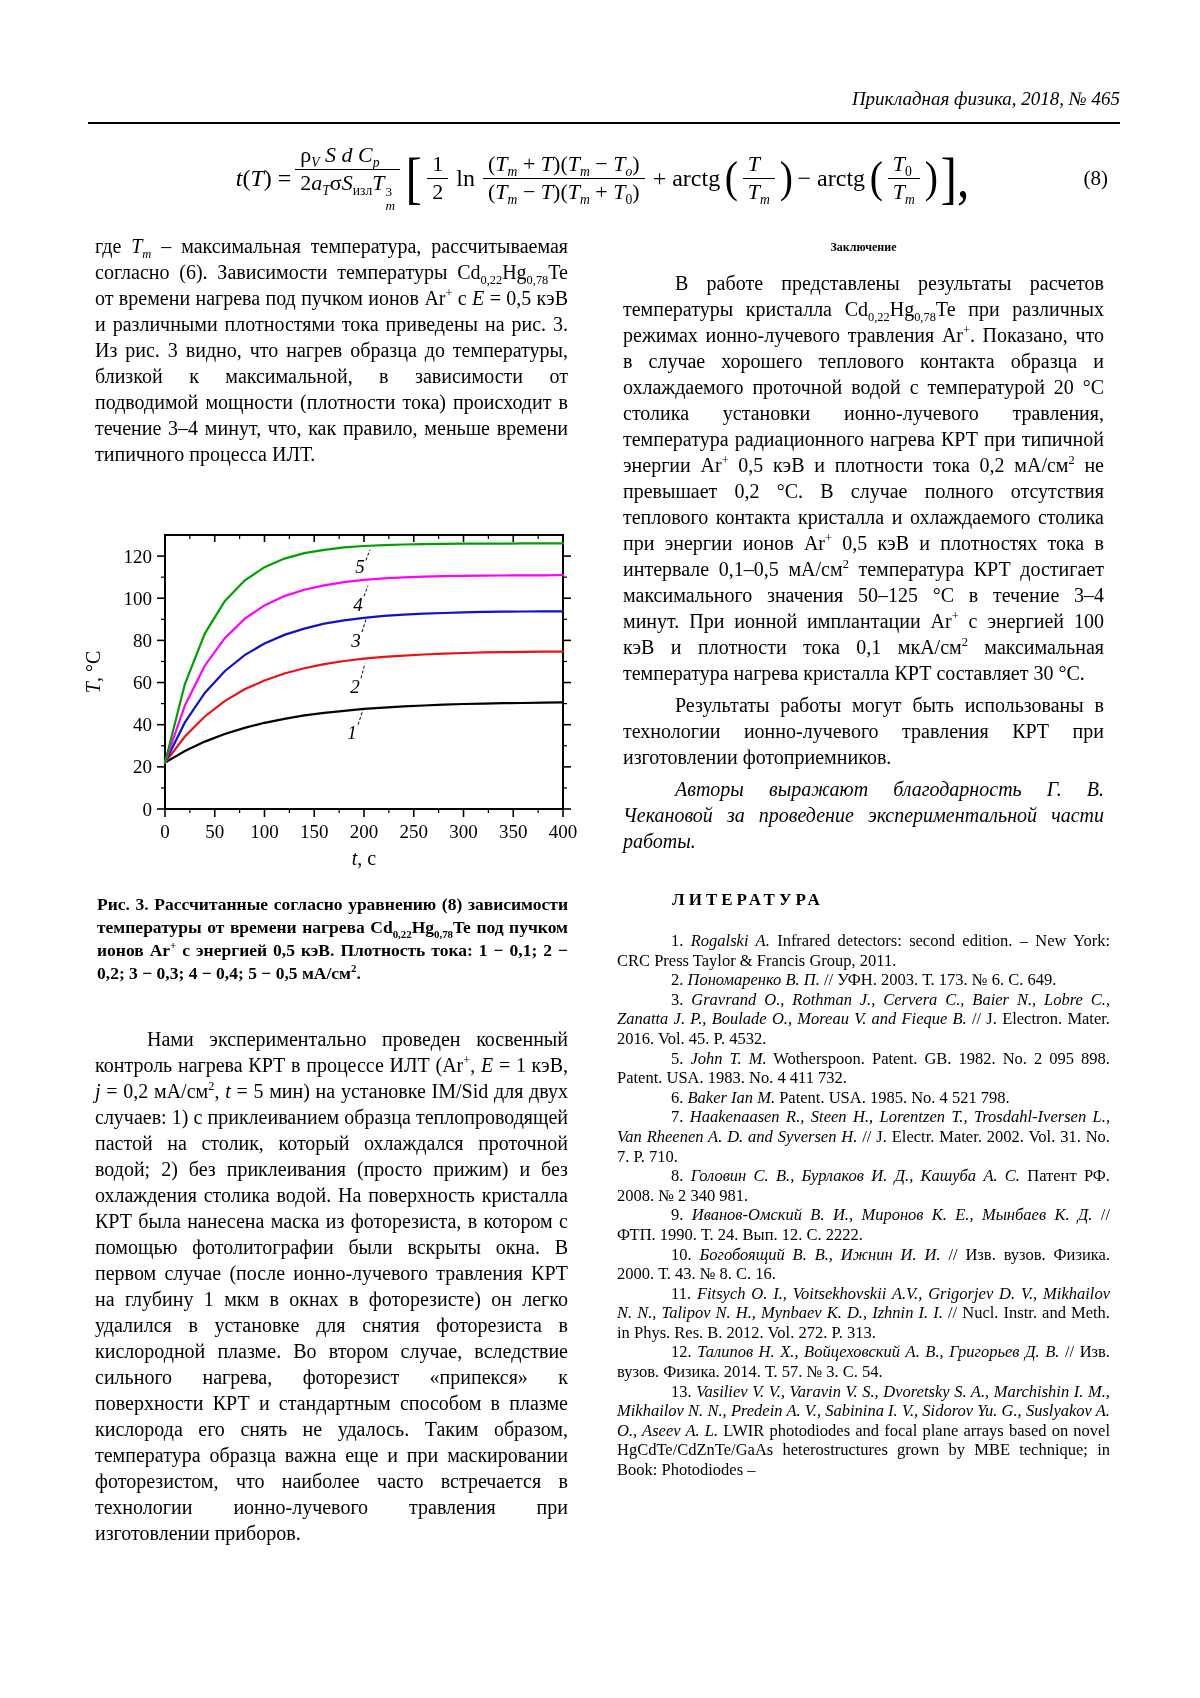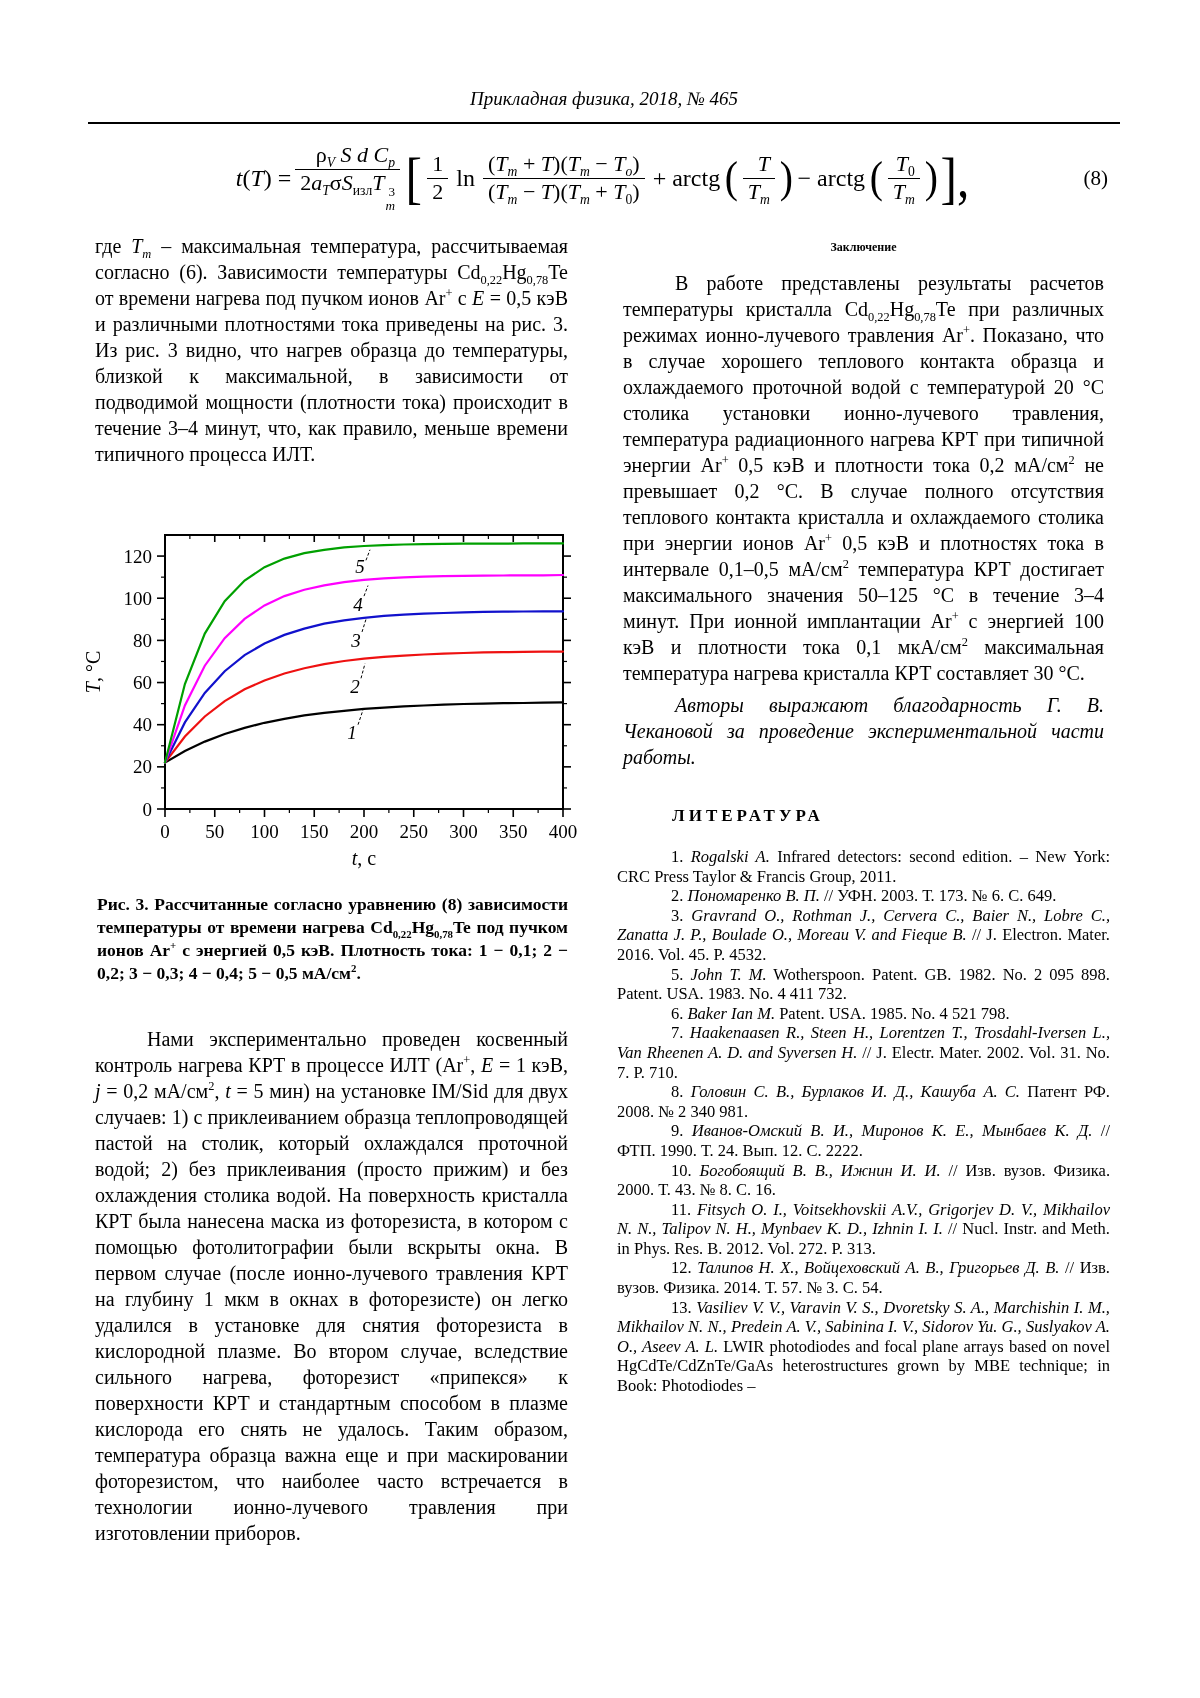--- a/index.html
+++ b/index.html
@@ -1,26 +1,26 @@
 <!DOCTYPE html>
 <html lang="ru"><head>
 <meta charset="utf-8">
 <style>
   html,body{margin:0;padding:0;background:#e8e8e8}
   .page{position:relative;width:1200px;height:1698px;background:#ffffff;
         font-family:"Liberation Serif",serif;color:#000;overflow:hidden}
   .header{position:absolute;left:88px;right:80px;top:88px;display:flex;
-          justify-content:center;font-style:italic;font-size:19px}
+          justify-content:flex-end;font-style:italic;font-size:19px}
   .rule{position:absolute;left:88px;right:80px;top:122px;height:2px;background:#000}
 
   
   .eq-row{position:absolute;left:88px;right:80px;top:134px;height:88px;display:flex;
           align-items:center;justify-content:center;font-size:24px;white-space:nowrap}
   .eq-num{position:absolute;right:12px;top:50%;transform:translateY(-50%);font-size:21px}
-  .frac{display:inline-flex;flex-direction:column;text-align:right;margin:0 4px;font-size:22px}
+  .frac{display:inline-flex;flex-direction:column;text-align:left;margin:0 4px;font-size:22px}
   .frac .num,.frac .den{padding:1px 5px;line-height:1.12}
   .frac .den{border-top:1.6px solid #000}
   .it{font-style:italic}
   sub,sup{font-size:0.62em;line-height:0}
   .stack{display:inline-flex;flex-direction:column;font-size:0.6em;line-height:1.05;
          vertical-align:-0.5em;margin-left:1px}
   .bk{font-size:58px;line-height:0;font-weight:300;transform:scaleX(.85)}
   .bp{font-size:44px;line-height:0;font-weight:300;transform:scaleX(.9)}
   .fn{margin:0 4px}
 
@@ -184,20 +184,21 @@
       <text x="40" y="210" text-anchor="middle" font-size="20" transform="rotate(-90 40 210)"><tspan font-style="italic">T</tspan><tspan>, °C</tspan></text>
     </svg>
 
   <p class="caption abs" style="left:97px;top:893px;width:471px">Рис. 3. Рассчитанные согласно уравнению (8) зависимости температуры от времени нагрева Cd<sub>0,22</sub>Hg<sub>0,78</sub>Te под пучком ионов Ar<sup>+</sup> с энергией 0,5 кэВ. Плотность тока: 1 − 0,1; 2 − 0,2; 3 − 0,3; 4 − 0,4; 5 − 0,5 мА/см<sup>2</sup>.</p>
 
   <p class="body abs indent" style="left:95px;top:1026px;width:473px">Нами экспериментально проведен косвенный контроль нагрева КРТ в процессе ИЛТ (Ar<sup>+</sup>, <span class="it">E</span> = 1 кэВ, <span class="it">j</span> = 0,2 мА/см<sup>2</sup>, <span class="it">t</span> = 5 мин) на установке IM/Sid для двух случаев: 1) с приклеиванием образца теплопроводящей пастой на столик, который охлаждался проточной водой; 2)  без приклеивания (просто прижим) и без охлаждения столика водой. На поверхность кристалла КРТ была нанесена маска из фоторезиста, в котором с помощью фотолитографии были вскрыты окна. В первом случае (после ионно-лучевого травления КРТ на глубину 1 мкм в окнах в фоторезисте) он легко удалился в установке для снятия фоторезиста в кислородной плазме. Во втором случае, вследствие сильного нагрева, фоторезист «припекся» к поверхности КРТ и стандартным способом в плазме кислорода его снять не удалось. Таким образом, температура образца важна еще и при маскировании фоторезистом, что наиболее часто встречается в технологии ионно-лучевого травления при изготовлении приборов.</p>
 
   <div class="abs rcol" style="left:617px;top:240px;width:493px">
     <h3 class="concl">Заключение</h3>
     <p class="body indent">В работе представлены результаты расчетов температуры кристалла Cd<sub>0,22</sub>Hg<sub>0,78</sub>Te при различных режимах ионно-лучевого травления Ar<sup>+</sup>. Показано, что в случае хорошего теплового контакта образца и охлаждаемого проточной водой с температурой 20 °C столика установки ионно-лучевого травления, температура радиационного нагрева КРТ при типичной энергии Ar<sup>+</sup> 0,5 кэВ и плотности тока 0,2 мА/см<sup>2</sup> не превышает 0,2 °C. В случае полного отсутствия теплового контакта кристалла и охлаждаемого столика при энергии ионов Ar<sup>+</sup> 0,5 кэВ и плотностях тока в интервале 0,1–0,5 мА/см<sup>2</sup> температура КРТ достигает максимального значения 50–125 °C в течение 3–4 минут. При ионной имплантации Ar<sup>+</sup> с энергией 100 кэВ и плотности тока 0,1 мкА/см<sup>2</sup> максимальная температура нагрева кристалла КРТ составляет 30 °C.</p>
+    <p class="body indent">Результаты работы могут быть использованы в технологии ионно-лучевого травления КРТ при изготовлении фотоприемников.</p>
     <p class="body indent ack">Авторы выражают благодарность Г. В. Чекановой за проведение экспериментальной части работы.</p>
     <h4 class="lit">ЛИТЕРАТУРА</h4>
     <div>
         <p class="ref">1. <span class="it">Rogalski A.</span> Infrared detectors: second edition. – New York: CRC Press Taylor &amp; Francis Group, 2011.</p>
         <p class="ref">2. <span class="it">Пономаренко В. П.</span> // УФН. 2003. Т. 173. № 6. С. 649.</p>
         <p class="ref">3. <span class="it">Gravrand O., Rothman J., Cervera C., Baier N., Lobre C., Zanatta J. P., Boulade O., Moreau V. and Fieque B.</span> // J. Electron. Mater. 2016. Vol. 45. P. 4532.</p>
         <p class="ref">5. <span class="it">John T. M.</span> Wotherspoon. Patent. GB. 1982. No. 2 095 898. Patent. USA. 1983. No. 4 411 732.</p>
         <p class="ref">6. <span class="it">Baker Ian M.</span> Patent. USA. 1985. No. 4 521 798.</p>
         <p class="ref">7. <span class="it">Haakenaasen R., Steen H., Lorentzen T., Trosdahl-Iversen L., Van Rheenen A. D. and Syversen H.</span> // J. Electr. Mater. 2002. Vol. 31. No. 7. P. 710.</p>
         <p class="ref">8. <span class="it">Головин С. В., Бурлаков И. Д., Кашуба А. С.</span> Патент РФ. 2008. № 2 340 981.</p>

